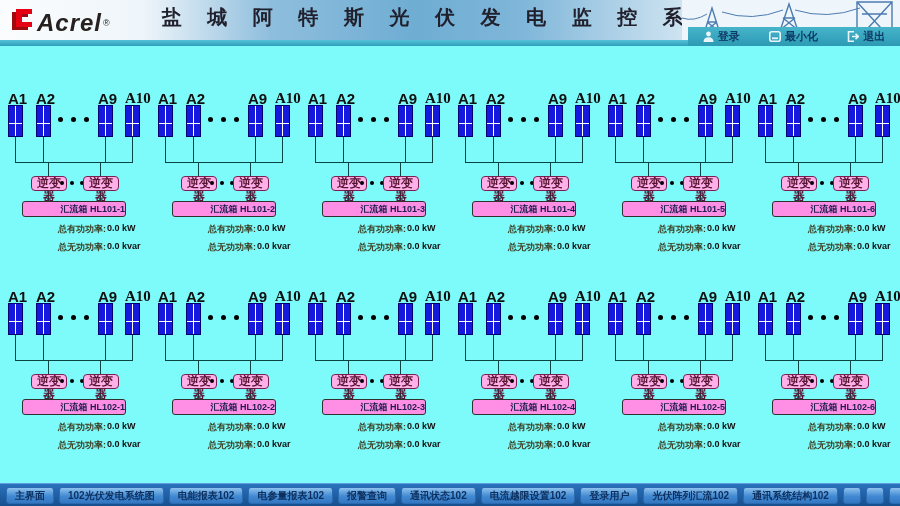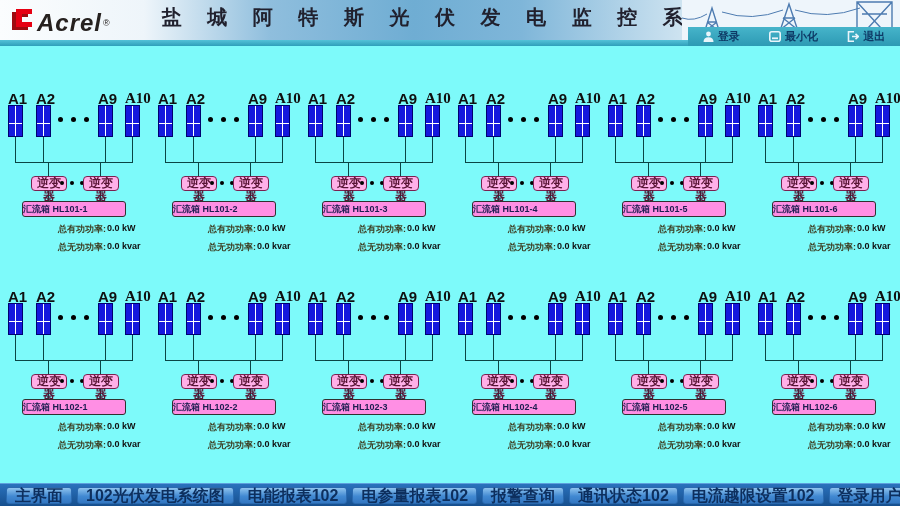--- a/index.html
+++ b/index.html
@@ -56,35 +56,35 @@
   .dots-inv { left:60px; top:91px; gap:6px; }
   .dots-inv i { width:4px; height:4px; }
 
   .inverter { position:absolute; top:86px; width:36px; height:15px;
     background:#ffb0e8; border:1px solid #7a2050; border-radius:4px;
     font-size:12px; font-weight:bold; color:#5a1535; text-align:center; line-height:13px; }
   .inv-1{left:31px;} .inv-2{left:83px;}
 
   .combiner { position:absolute; left:22px; top:111px; width:104px; height:16px;
     background:#ff8fe4; border:1px solid #303030; border-radius:3px;
-    text-align:left; font-size:9px; font-weight:bold; color:#1c1c50; line-height:14px;
+    text-align:right; font-size:9px; font-weight:bold; color:#1c1c50; line-height:14px;
     cursor:pointer; }
 
   .metrics { position:absolute; left:0; top:133px; width:150px; }
   .metric { position:relative; height:18px; font-size:9px; font-weight:bold; }
   .m-label { position:absolute; left:30px; color:#3c3c20;margin-left:28px; }
   .m-value { position:absolute; left:99px; color:#101010;margin-left:8px; }
 
   
   .navbar { position:absolute; bottom:0; left:0; width:900px; height:23px;
     background:linear-gradient(#2a72bd,#164f8e); border-top:1px solid #5da0dd;
     display:flex; align-items:center; gap:5px; padding:0 6px; }
   .tab { flex:1 1 auto; height:17px; line-height:16px; padding:0 8px; text-align:center;
     background:linear-gradient(#8ec3ee,#4189d2 55%,#3377c2); border-radius:3px;
-    border:1px solid #2a6ab0; font-size:16px; font-weight:bold; color:#0d2f5e;
+    border:1px solid #2a6ab0; font-size:10px; font-weight:bold; color:#0d2f5e;
     white-space:nowrap; cursor:pointer; }
   .tab.empty { flex:0.9 1 44px; }
 </style>
 </head>
 <body>
 
 <div class="stage">
 
   <div class="header">
     <div class="teal-strip"></div>

